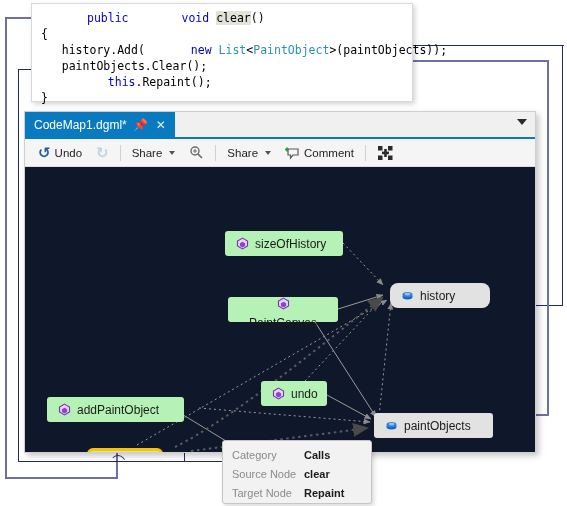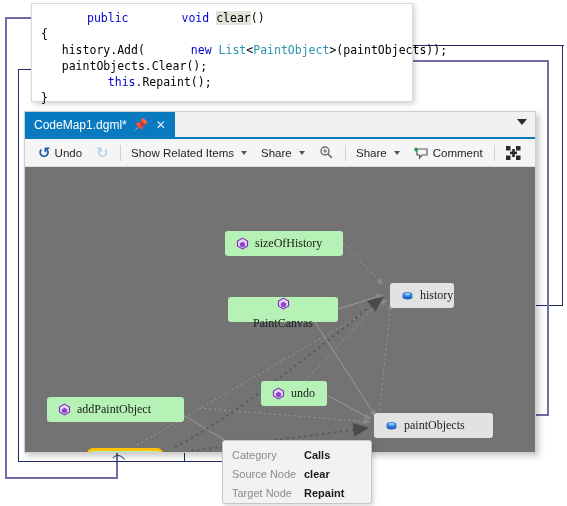--- a/index.html
+++ b/index.html
@@ -46,21 +46,21 @@
   .tb{display:flex;align-items:center;gap:4px;padding:0 7px;height:23px;
        font-size:11.5px;color:#1e1e1e;cursor:pointer;white-space:nowrap;}
   .tb.dis{color:#b8c4cf;cursor:default;}
   .caret-dn{width:0;height:0;border-left:3.5px solid transparent;
        border-right:3.5px solid transparent;border-top:4px solid #555;
        margin-left:3px;}
   .sep{width:1px;height:16px;background:#d0d0d0;margin:0 4px;}
   .undo-glyph{color:#1f5fa8;font-size:15px;font-weight:bold;line-height:1;}
   .redo-glyph{color:#bdd3e6;font-size:15px;font-weight:bold;line-height:1;}
 
-  #canvas{position:relative;width:100%;height:285px;background:#737373;overflow:hidden;font-family:Liberation Serif, serif;}
+  #canvas{position:relative;width:100%;height:285px;background:#0f172a;overflow:hidden;}
 
   
   .node{position:absolute;height:25px;border-radius:3px;display:flex;
        align-items:center;gap:6px;padding:0 11px;font-size:12px;
        color:#1b1b1b;box-sizing:border-box;cursor:pointer;white-space:nowrap;}
   .node.method{background:#b6f2b6;}
   .node.field{background:#e2e2e2;}
   .node.sel{background:#b6f2b6;border:3px solid #ffc000;border-radius:6px;
        height:29px;}
   .ico{width:13px;height:13px;flex:0 0 13px;}
@@ -126,24 +126,20 @@
 
   <div id="toolbar">
     <div class="tb">
       <span class="undo-glyph">↺</span>
       <span>Undo</span>
     </div>
     <div class="tb dis">
       <span class="redo-glyph">↻</span>
     </div>
     <div class="sep"></div>
-    <div class="tb">
-      <span>Show Related Items</span>
-      <span class="caret-dn"></span>
-    </div>
     <div class="tb">
       <span>Share</span>
       <span class="caret-dn"></span>
     </div>
     <div class="tb">
       <svg width="15" height="15" viewBox="0 0 15 15">
         <circle cx="6" cy="6" r="4" fill="none" stroke="#6b6b6b" stroke-width="1.4"></circle>
         <path d="M8.6 8.6 L13 13" stroke="#6b6b6b" stroke-width="1.6" fill="none"></path>
         <path d="M4 6 h4 M6 4 v4" stroke="#6b6b6b" stroke-width="1"></path>
       </svg>
@@ -234,21 +230,21 @@
       </div>
 
       <div class="node method" style="left:203px;top:130px;width:110px;flex-direction:column;">
         <svg class="ico" viewBox="0 0 14 14">
           <path d="M7 1.2 L12.4 4.3 V9.7 L7 12.8 L1.6 9.7 V4.3 Z" fill="#e6d6f2" stroke="#7b2fbe" stroke-width="1.2"></path>
           <path d="M7 5 L9.8 6.6 V9.7 L7 11.3 L4.2 9.7 V6.6 Z" fill="#8e44c8"></path>
         </svg>
         <span>PaintCanvas</span>
       </div>
 
-      <div class="node field" style="left:365px;top:116px;width:64px;">
+      <div class="node field" style="left:365px;top:116px;width:100px;border-radius:8px;">
         <svg class="ico" viewBox="0 0 14 14">
           <ellipse cx="7" cy="8.3" rx="5.4" ry="2.9" fill="#1c5fbe"></ellipse>
           <ellipse cx="7" cy="6.2" rx="5.4" ry="2.9" fill="#2f7fe0"></ellipse>
           <ellipse cx="7" cy="5.6" rx="3.1" ry="1.5" fill="#8fc3f5"></ellipse>
         </svg>
         <span>history</span>
       </div>
 
       <div class="node method" style="left:22px;top:230px;width:137px;">
         <svg class="ico" viewBox="0 0 14 14">

